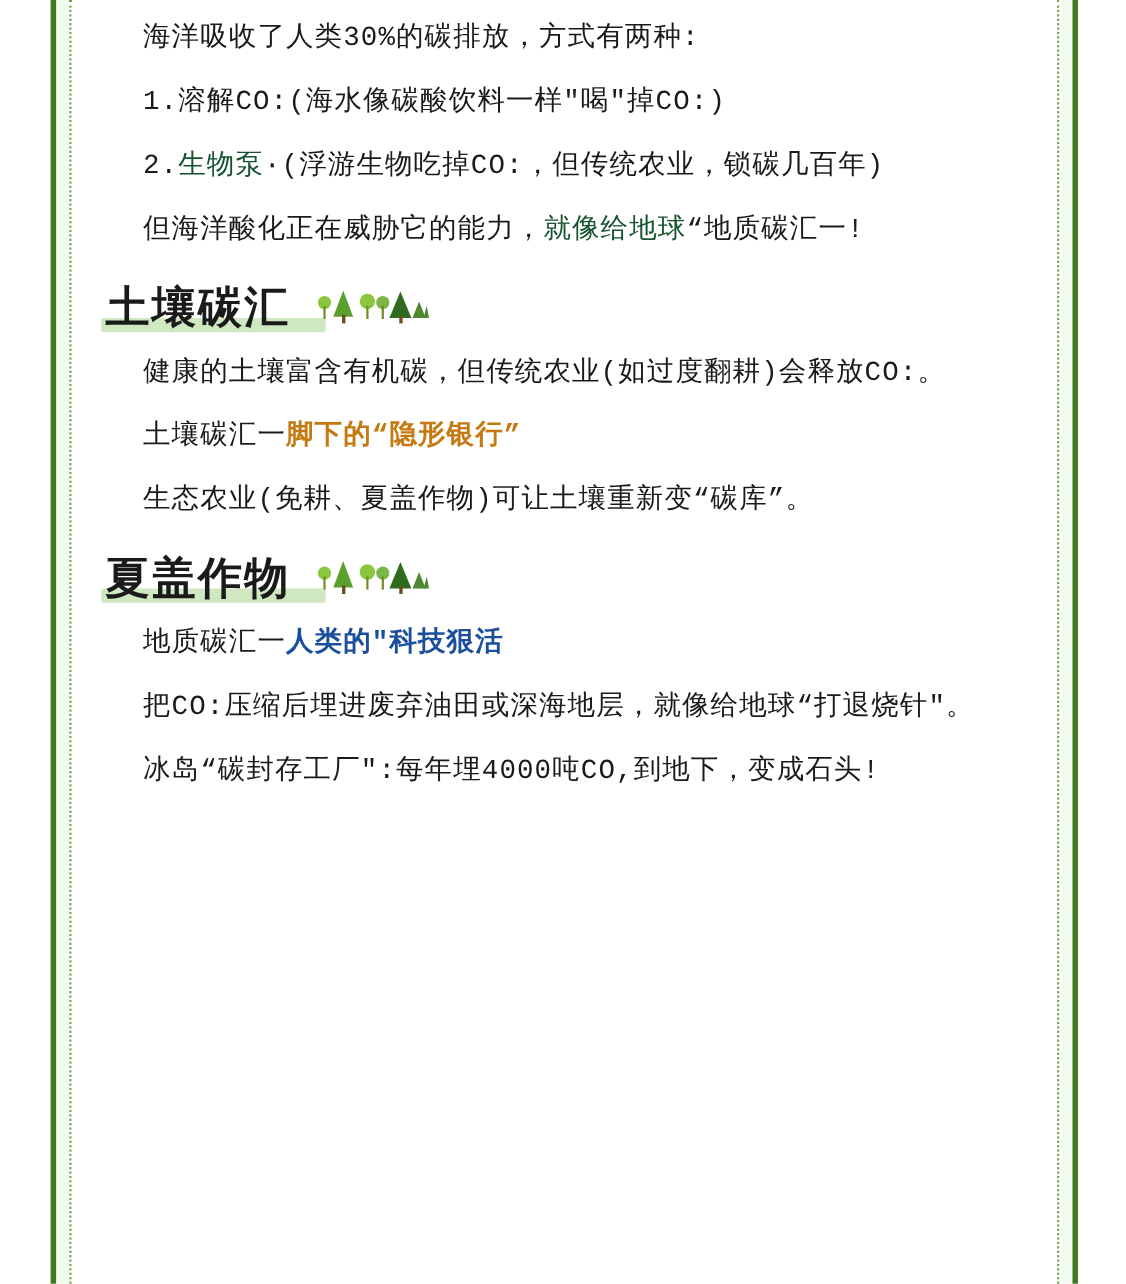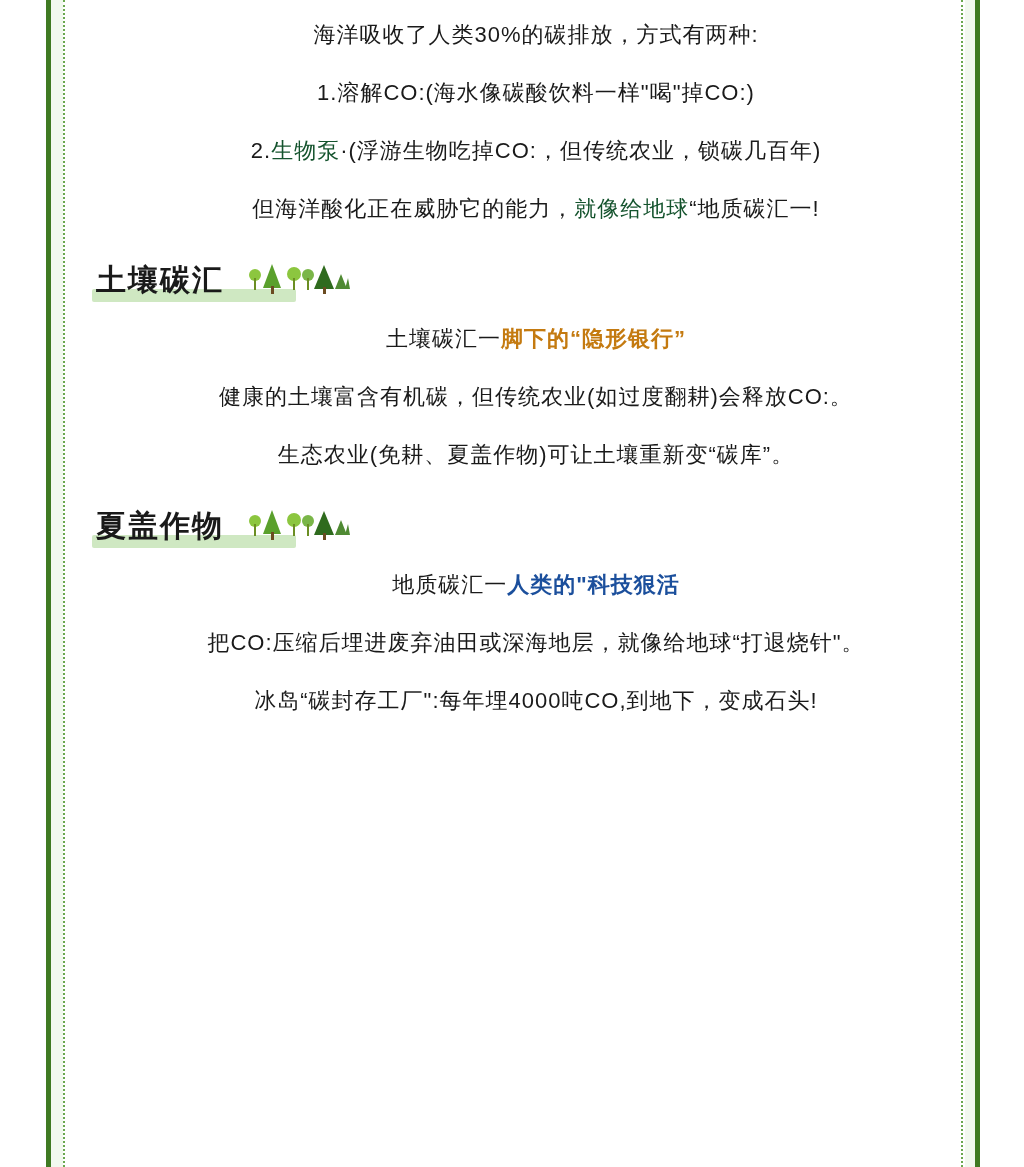--- a/index.html
+++ b/index.html
@@ -63,27 +63,26 @@
     left: 80px;
     top: 0;
     width: 868px;
     height: 1167px;
     box-sizing: border-box;
     padding-top: 0;
   }
 
   p.para {
     margin: 0 0 0 0;
-    font-size: 22px;
+    font-size: 25px;
     line-height: 58px;
     color: #1a1a1a;
     letter-spacing: 1px;
     text-indent: 2em;
-    font-family: Liberation Sans, sans-serif;
-    text-align: center;
+    font-family: Liberation Mono, monospace;
   }
   .link {
     color: #14532d;
   }
   .hl-orange {
     color: #c47a10;
     font-weight: bold;
   }
   .hl-blue {
     color: #1b4f9c;
@@ -93,21 +92,21 @@
   
   .heading {
     position: relative;
     display: flex;
     align-items: flex-end;
     margin: 14px 0 6px 12px;
     height: 52px;
   }
   .heading .htext {
     position: relative;
-    font-size: 30px;
+    font-size: 40px;
     font-weight: bold;
     color: #1a1a1a;
     letter-spacing: 2px;
     padding: 0 4px 2px 4px;
     line-height: 44px;
     z-index: 2;
   }
   .heading .hbar {
     position: absolute;
     left: 0;
@@ -164,23 +163,23 @@
             <rect x="61" y="16" width="2" height="12" fill="#6b8e23"></rect>
             <polygon points="78,3 88,27 68,27" fill="#2f6b1e"></polygon>
             <rect x="77" y="25" width="3" height="7" fill="#6b4b21"></rect>
             <polygon points="95,12 101,27 89,27" fill="#4f8a33"></polygon>
             <polygon points="102,16 104,27 99,27" fill="#4f8a33"></polygon>
           </g>
         </svg>
       </span>
     </div>
 
+    <p class="para">健康的土壤富含有机碳，但传统农业(如过度翻耕)会释放CO:。</p>
+
     <p class="para"><span>土壤碳汇一</span><span class="hl-orange">脚下的“隐形银行”</span></p>
-
-    <p class="para">健康的土壤富含有机碳，但传统农业(如过度翻耕)会释放CO:。</p>
 
     <p class="para">生态农业(免耕、夏盖作物)可让土壤重新变“碳库”。</p>
 
 
     <div class="heading">
       <span class="hbar"></span>
       <span class="htext">夏盖作物</span>
       <span class="trees">
         <svg width="104" height="34" viewBox="0 0 104 34" xmlns="http://www.w3.org/2000/svg">
           <g>

